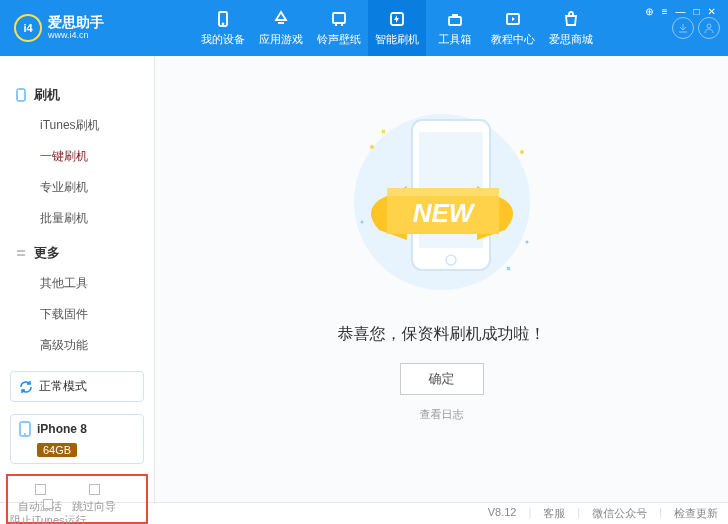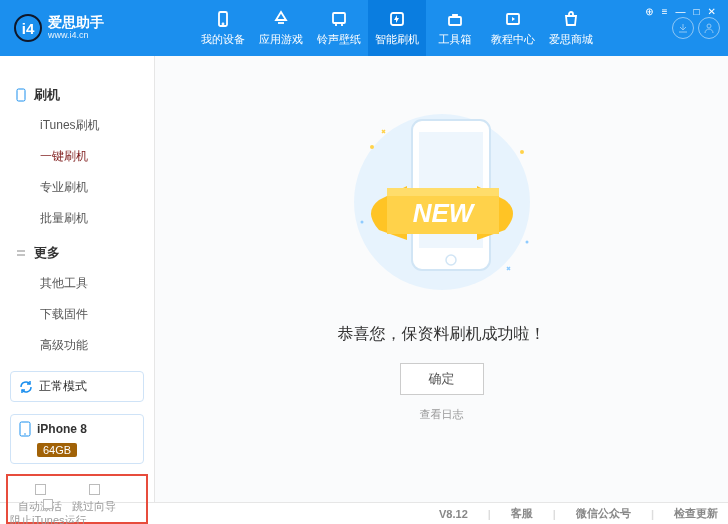--- a/index.html
+++ b/index.html
@@ -21,24 +21,24 @@
       align-items: center;
       padding: 0 8px 0 14px;
     }
     .logo {
       display: flex;
       align-items: center;
       margin-right: 18px;
     }
     .logo-badge {
       width: 28px; height: 28px;
-      border: 2px solid #0f172a;
+      border: 2px solid #fde047;
       border-radius: 50%;
       display: flex; align-items: center; justify-content: center;
-      color: #fff; font-weight: bold; font-size: 15px;
+      color: #fff; font-weight: bold; font-size: 11px;
       margin-right: 6px;
     }
     .logo-text { color: #fff; line-height: 1.1; }
     .logo-text .t1 { font-size: 14px; font-weight: 600; }
     .logo-text .t2 { font-size: 9px; opacity: .9; }
     .nav {
       display: flex;
       height: 100%;
       flex: 1;
       justify-content: center;
@@ -122,21 +122,21 @@
     .log-link { margin-top: 12px; color:#999; font-size:11px; cursor:pointer; }
     
     .footer {
       height: 22px; border-top:1px solid #e6e6e6;
       display:flex; align-items:center;
       padding: 0 10px;
       font-size: 11px; color:#888;
       justify-content: space-between;
     }
     .footer .left { display:flex; align-items:center; gap:4px; }
-    .footer .right { display:flex; align-items:center; gap:20px;font-weight:bold; }
+    .footer .right { display:flex; align-items:flex-start; gap:12px; }
     .footer .right .sep { color:#ddd; }
     .footer .chk .box { width:10px; height:10px; }
   </style>
 </head>
 <body>
 
 <div class="header">
   <div class="logo">
     <div class="logo-badge">i4</div>
     <div class="logo-text">

